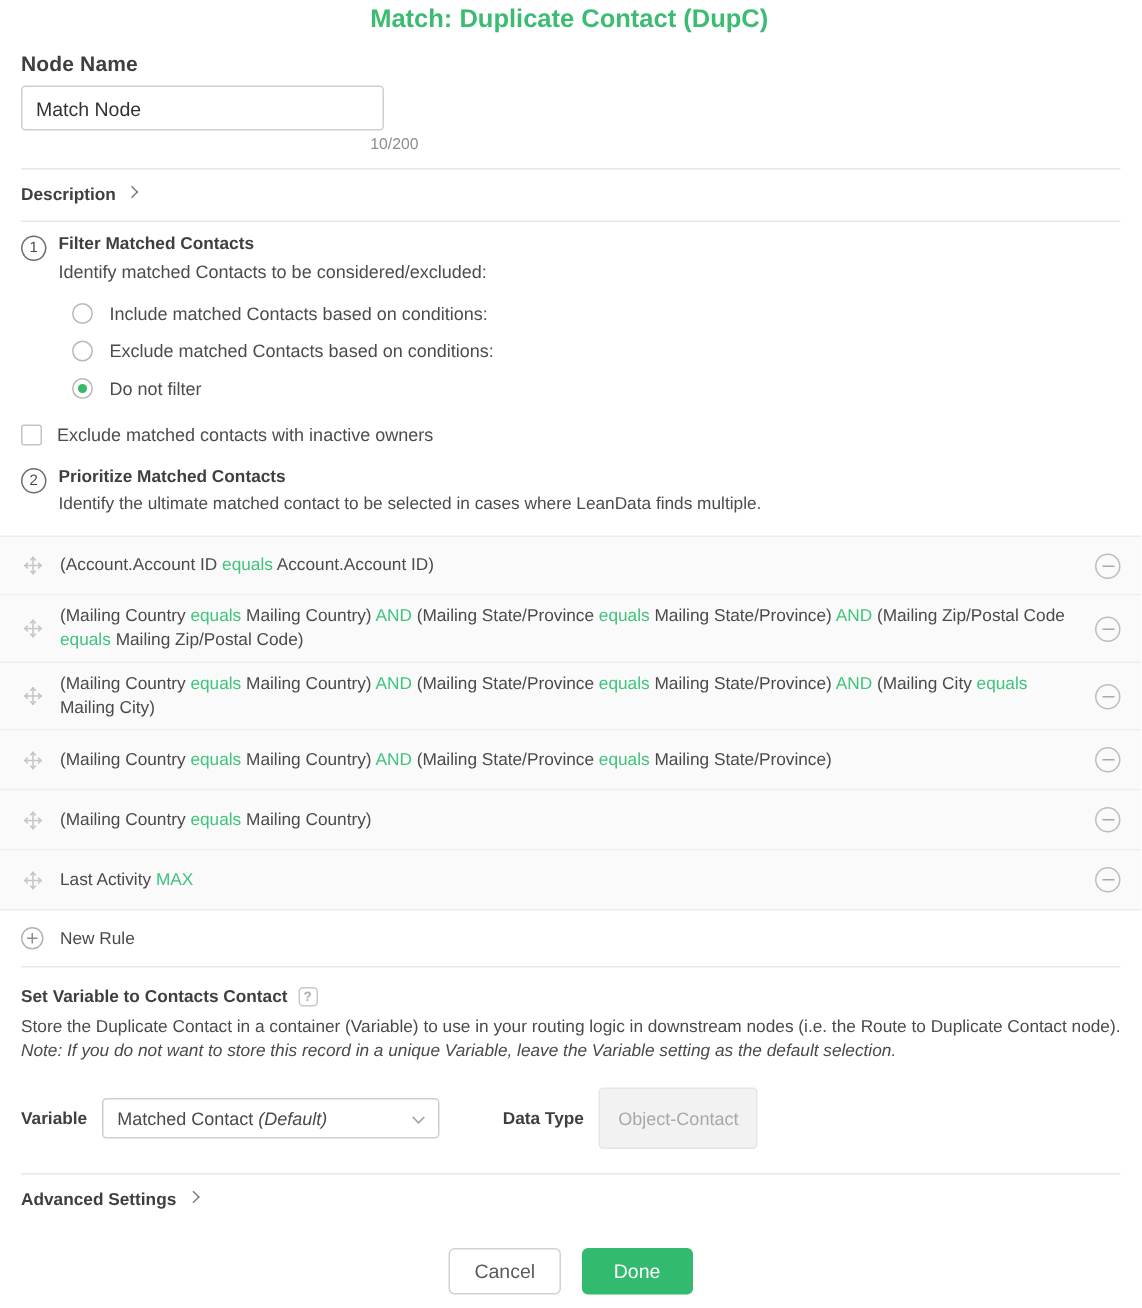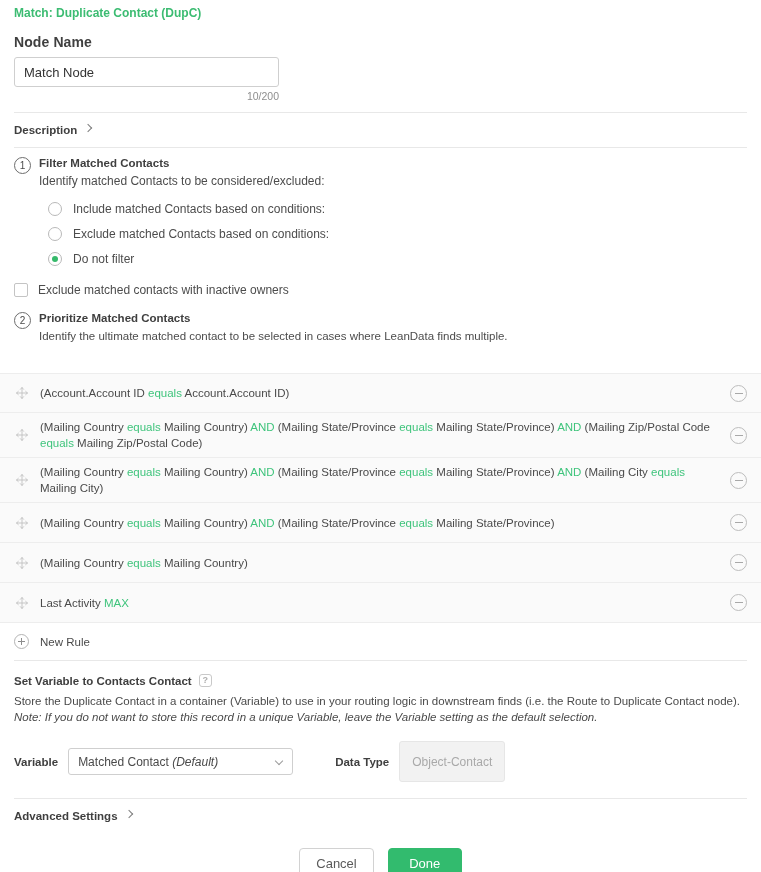--- a/index.html
+++ b/index.html
@@ -15,37 +15,38 @@
     color: #3b3b3b;
     overflow: hidden;
     position: relative;
   }
 
   .page { width: 761px; height: 872px; position: relative; }
 
   
   .node-title {
     color: #3cbc72;
-    font-size: 12px;
+    font-size: 17px;
     font-weight: bold;
     padding: 4px 16px 0 14px;
     line-height: 18px;
+    text-align: center;
   }
 
   
   .field-block { padding: 12px 14px 0 14px; }
   .field-label {
     font-size: 14px;
     font-weight: bold;
     color: #3f3f3f;
     margin-bottom: 7px;
     letter-spacing: .1px;
   }
   .text-input {
-    width: 265px;
+    width: 242px;
     height: 30px;
     border: 1px solid #cfcfcf;
     border-radius: 3px;
     padding: 0 9px;
     font-family: "Liberation Sans", sans-serif;
     font-size: 13px;
     color: #333;
     background: #fff;
     outline: none;
     display: block;
@@ -161,21 +162,21 @@
   .checkbox {
     flex: 0 0 auto;
     width: 14px; height: 14px;
     border: 1px solid #c4c4c4;
     border-radius: 2px;
     background: #fff;
   }
   .check-label { font-size: 12px; color: #4c4c4c; }
 
   
-  .rules { margin-top: 28px; }
+  .rules { margin-top: 12px; }
   .rule-row {
     display: flex;
     align-items: center;
     background: #fafafa;
     border-top: 1px solid #ededed;
     border-bottom: 1px solid #ededed;
     min-height: 40px;
     padding: 6px 14px 6px 14px;
     gap: 10px;
     position: relative;
@@ -500,21 +501,21 @@
     <span class="new-rule-label">New Rule</span>
   </div>
 
   <div class="hr" style="margin-top:0;"></div>
 
   <div class="sv-block">
     <div class="sv-head">
       <span>Set Variable to Contacts Contact</span>
       <span class="help-icon">?</span>
     </div>
-    <div class="sv-desc">Store the Duplicate Contact in a container (Variable) to use in your routing logic in downstream finds (i.e. the Route to Duplicate Contact node).</div>
+    <div class="sv-desc">Store the Duplicate Contact in a container (Variable) to use in your routing logic in downstream nodes (i.e. the Route to Duplicate Contact node).</div>
     <div class="sv-desc sv-note" style="margin-top:0;">Note: If you do not want to store this record in a unique Variable, leave the Variable setting as the default selection.</div>
   </div>
 
   <div class="var-row">
     <span class="var-label">Variable</span>
     <span class="select">
       <span class="sel-val"><span>Matched Contact </span><i>(Default)</i></span>
       <span class="caret"></span>
     </span>
     <span class="dt-label">Data Type</span>

